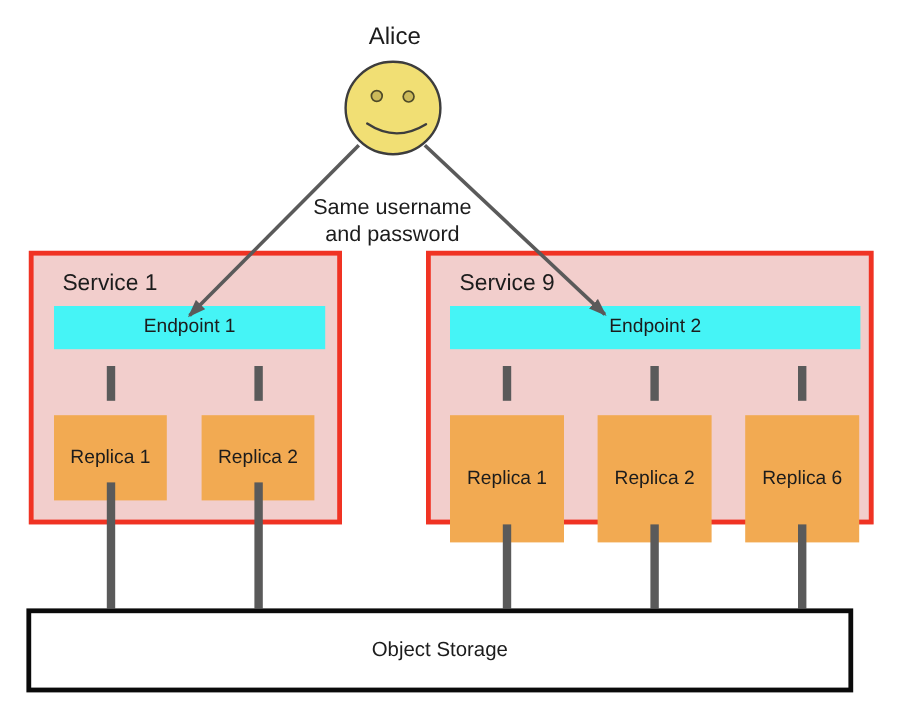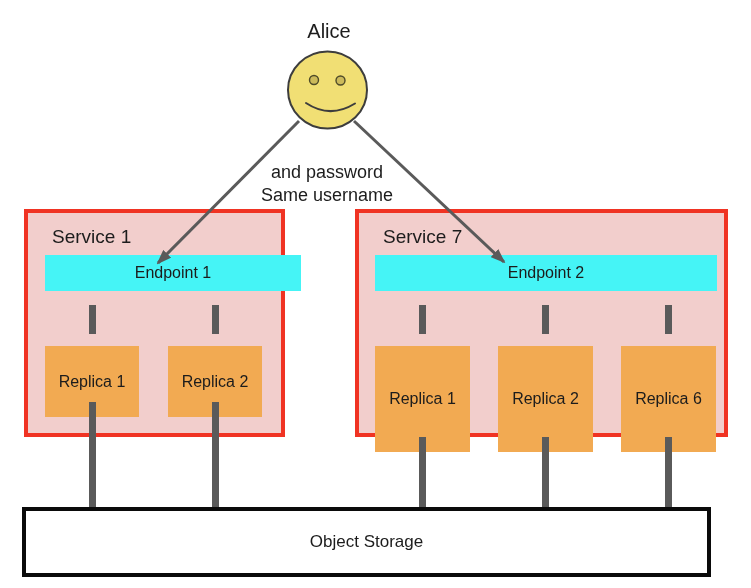--- a/index.html
+++ b/index.html
@@ -22,21 +22,21 @@
   .annotation{left:227px;top:161px;width:200px;text-align:center;font-size:18px;line-height:23px;z-index:2;}
 
   .service-box{top:209px;height:220px;background:var(--service-fill);
                border:4px solid var(--service-border);z-index:1;}
   .service-1{left:24px;width:253px;}
   .service-2{left:355px;width:365px;}
   .service-title{position:absolute;left:24px;top:13px;font-size:19px;}
 
   .endpoint-bar{position:absolute;top:42px;height:36px;background:var(--endpoint-fill);
                 display:flex;align-items:center;justify-content:center;font-size:16px;}
-  .service-1 .endpoint-bar{left:17px;width:256px;}
+  .service-1 .endpoint-bar{left:17px;width:226px;}
   .service-2 .endpoint-bar{left:16px;width:342px;}
 
   .replica-box{position:absolute;top:105px;background:var(--replica-fill);
                display:flex;align-items:center;justify-content:center;font-size:16px;margin-top:28px;}
   .service-1 .replica-box{width:94px;height:71px;}
   .service-2 .replica-box{width:95px;height:106px;}
   .s1-r1{left:17px;} .s1-r2{left:140px;}
   .s2-r1{left:16px;} .s2-r2{left:139px;} .s2-r3{left:262px;}
 
   .connector{width:7px;background:var(--line-gray);z-index:3;}
@@ -58,33 +58,33 @@
                display:flex;align-items:center;justify-content:center;font-size:17px;}
 </style>
 </head>
 <body>
 
 <div class="canvas">
 
   <div class="abs alice-label">Alice</div>
 
   <div class="abs annotation">
+    <div>Same username</div>
     <div>and password</div>
-    <div>Same username</div>
   </div>
 
   <div class="abs service-box service-1">
     <div class="service-title">Service 1</div>
     <div class="endpoint-bar">Endpoint 1</div>
     <div class="replica-box s1-r1">Replica 1</div>
     <div class="replica-box s1-r2">Replica 2</div>
   </div>
 
   <div class="abs service-box service-2">
-    <div class="service-title">Service 7</div>
+    <div class="service-title">Service 9</div>
     <div class="endpoint-bar">Endpoint 2</div>
     <div class="replica-box s2-r1">Replica 1</div>
     <div class="replica-box s2-r2">Replica 2</div>
     <div class="replica-box s2-r3">Replica 6</div>
   </div>
 
   <div class="abs connector c-s1a-top"></div>
   <div class="abs connector c-s1b-top"></div>
   <div class="abs connector c-s1a-bot"></div>
   <div class="abs connector c-s1b-bot"></div>

